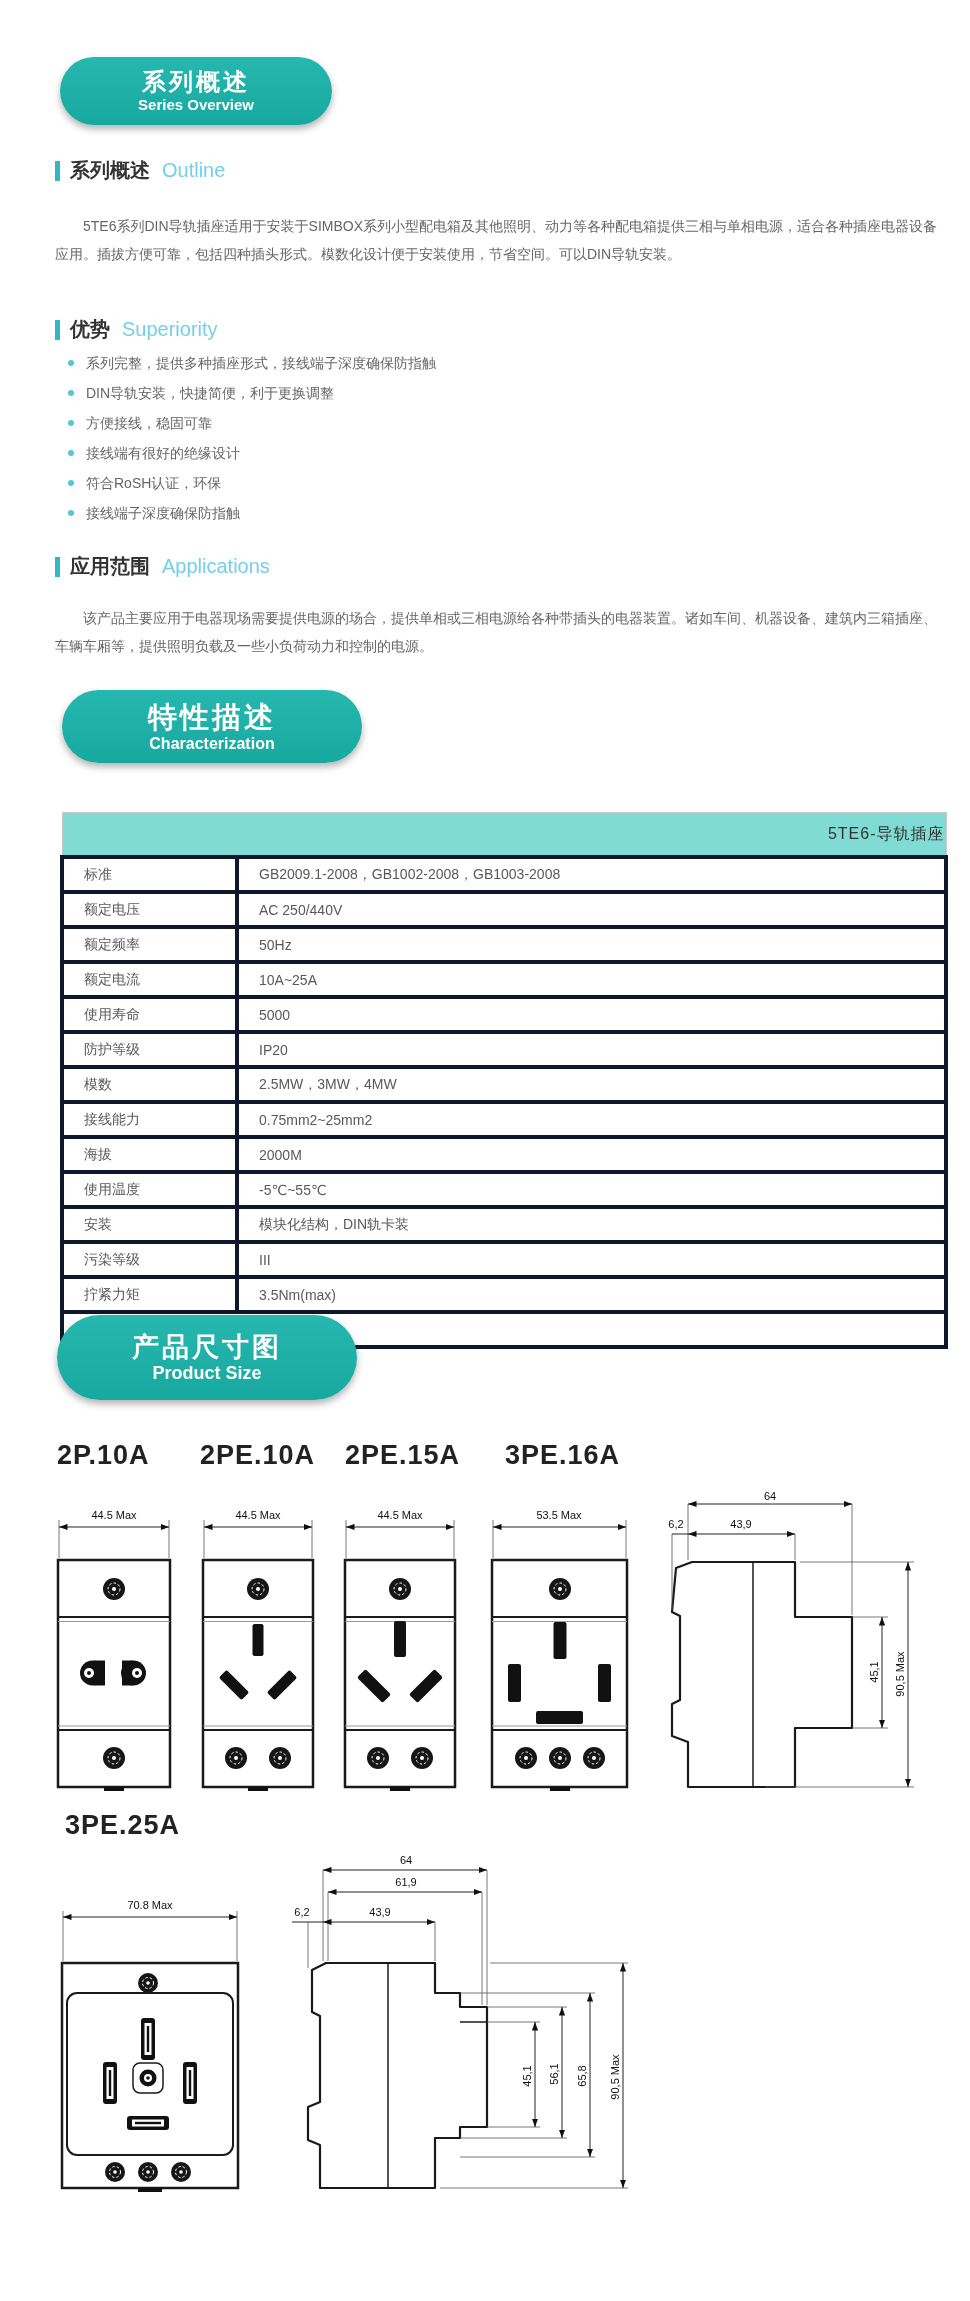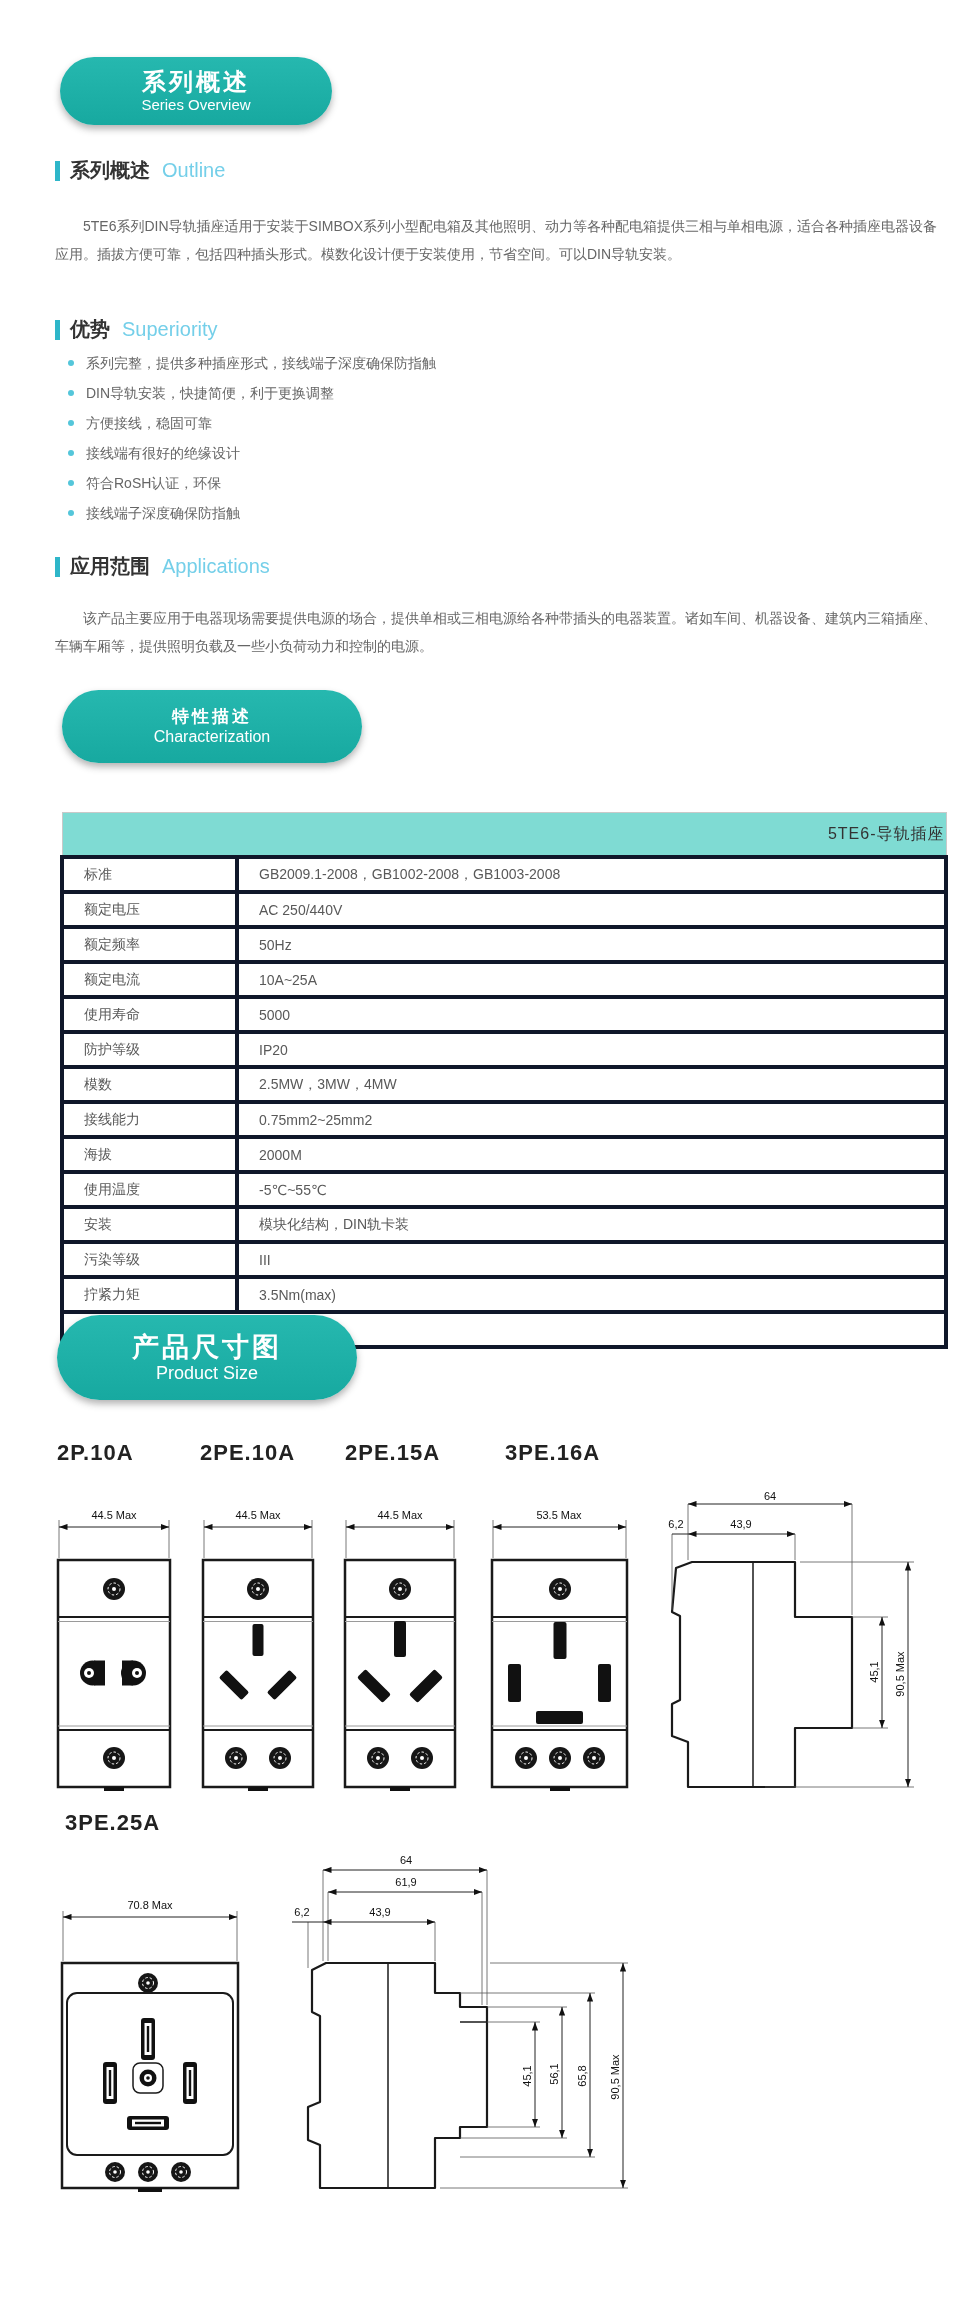--- a/index.html
+++ b/index.html
@@ -5,25 +5,25 @@
   html,body{margin:0;padding:0;background:#ffffff;}
   body{font-family:"Liberation Sans","DejaVu Sans",sans-serif;}
   .page{position:relative;width:970px;height:2301px;background:#fff;overflow:hidden;}
 
   
   .pill{position:absolute;border-radius:40px;
         background:linear-gradient(180deg,#26b8af 0%,#17a9a0 100%);
         box-shadow:0 4px 7px rgba(40,40,40,.35);
         color:#fff;display:flex;flex-direction:column;align-items:center;justify-content:center;text-align:center;}
   .pill .zh{font-weight:bold;letter-spacing:3px;line-height:1.15;}
-  .pill .en{margin-top:1px;line-height:1.1;}
+  .pill .en{margin-top:1px;line-height:1.1;font-weight:bold;}
   #btn1{left:60px;top:57px;width:272px;height:68px;}
   #btn1 .zh{font-size:24px;} #btn1 .en{font-size:15px;}
   #btn2{left:62px;top:690px;width:300px;height:73px;}
-  #btn2 .zh{font-size:17px;} #btn2 .en{font-size:16px;}
+  #btn2 .zh{font-size:29px;} #btn2 .en{font-size:16px;}
   #btn3{left:57px;top:1315px;width:300px;height:85px;border-radius:46px;}
   #btn3 .zh{font-size:27px;} #btn3 .en{font-size:18px;}
 
   
   .sec-head{position:absolute;left:55px;display:flex;align-items:center;font-size:20px;white-space:nowrap;}
   .sec-head .bar{width:5px;height:20px;background:#2eb6c9;margin-right:10px;}
   .sec-head .zh{color:#333;font-weight:bold;margin-right:12px;}
   .sec-head .en{color:#74cfe9;}
   #h1{top:157px;} #h2{top:316px;} #h3{top:553px;}
 
@@ -34,21 +34,21 @@
   .bullets li{font-size:14px;color:#666;line-height:30px;padding-left:24px;position:relative;}
   .bullets li::before{content:"";position:absolute;left:6px;top:12px;width:6px;height:6px;border-radius:50%;background:#54c6da;}
 
   
   table.spec{position:absolute;left:60px;top:812px;width:888px;border-collapse:collapse;font-size:14px;color:#595959;table-layout:fixed;}
   table.spec th{background:#7fdbd3;height:40px;font-size:16px;color:#333;font-weight:normal;border:1px solid #c9c9c9;text-align:right;letter-spacing:1px;}
   table.spec td{border:4px solid #0f172a;height:31px;padding:0 8px 0 20px;margin-top:44px;}
   table.spec col.c1{width:175px;}
 
   
-  .model{position:absolute;font-size:22px;font-weight:bold;color:#222;letter-spacing:1px;white-space:nowrap;}
+  .model{position:absolute;font-size:27px;font-weight:bold;color:#222;letter-spacing:1px;white-space:nowrap;}
   #m1{left:57px;top:1440px;} #m2{left:200px;top:1440px;} #m3{left:345px;top:1440px;} #m4{left:505px;top:1440px;}
   #m5{left:65px;top:1810px;}
 
   svg.draw{position:absolute;}
   #draw1{left:40px;top:1490px;}
   #draw2{left:40px;top:1850px;}
 
   .box{fill:#fff;stroke:#1a1a1a;stroke-width:2.5;}
   .ln{stroke:#1a1a1a;stroke-width:2;}
   .lng{stroke:#9a9a9a;stroke-width:1;}

